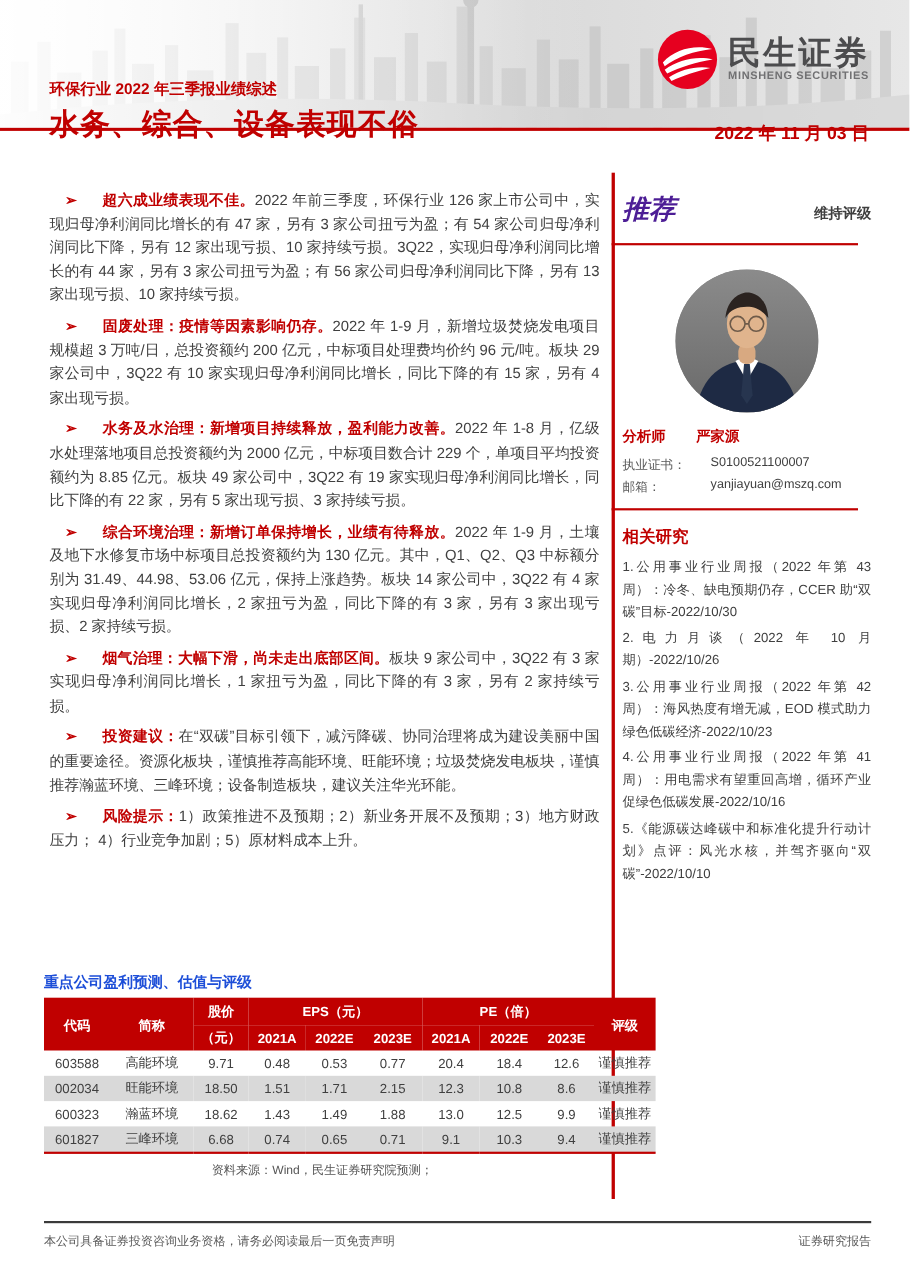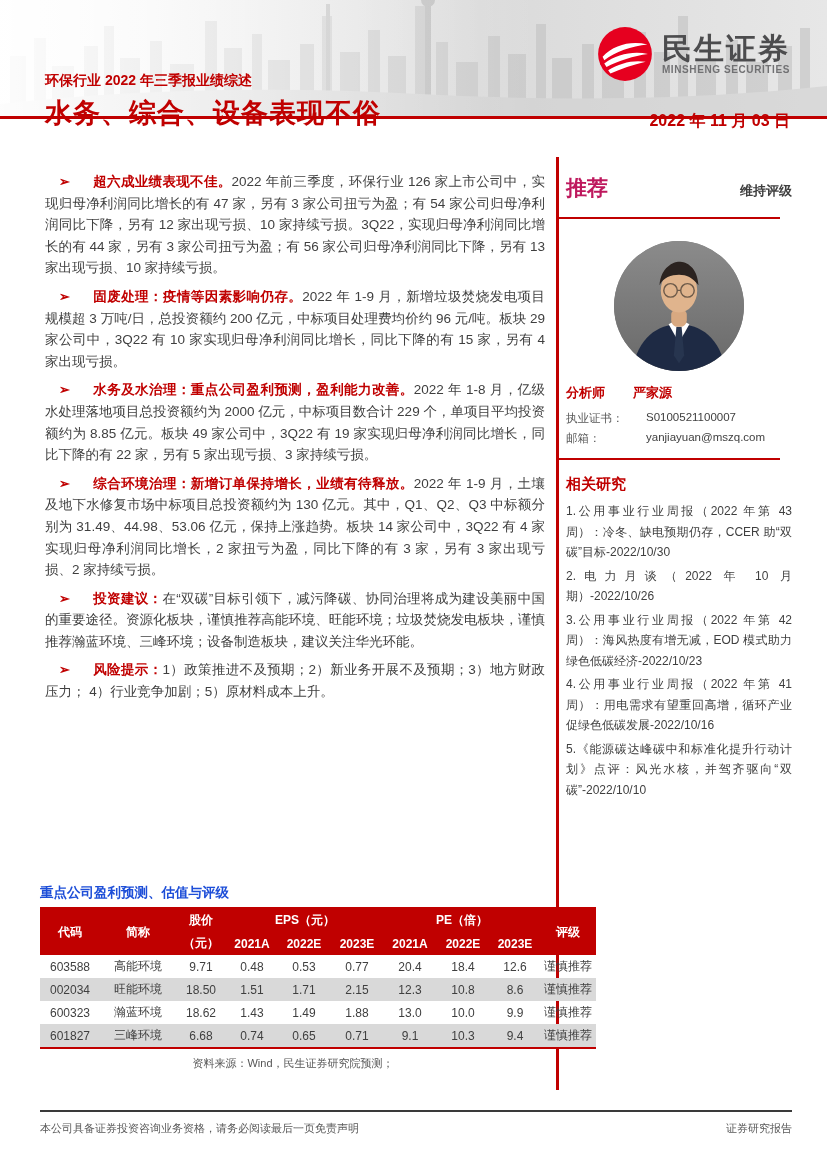--- a/index.html
+++ b/index.html
@@ -26,21 +26,21 @@
   .para { font-size:13.5px; line-height:21.6px; color:#3F3F3F; text-align:justify; margin-bottom:7px; text-indent:14px; }
   .para .arrow { color:#C00000; font-size:13px; margin-right:23px; font-weight:bold; }
   .para .lead { font-weight:bold; color:#C00000; }
 
   
   .vline { position:absolute; left:556px; top:157px; width:3px; height:933px; background:#C00000; }
 
   
   .main-right { position:absolute; left:566px; top:168px; width:226px; color:#3F3F3F; }
   .rating-row { display:flex; justify-content:space-between; align-items:baseline; padding-top:6px; }
-  .rating { font-size:21px; font-weight:bold; color:#be185d; }
+  .rating { font-size:24px; font-weight:bold; color:#4c1d95;font-style:italic; }
   .rating-note { font-size:13px; font-weight:bold; color:#3F3F3F; }
   .redline { height:2px; background:#C00000; margin-left:-10px; width:224px; }
   .redline.r1 { margin-top:15px; }
   .redline.r2 { margin-top:12px; }
   .avatar { width:130px; height:130px; border-radius:50%; overflow:hidden; margin:22px auto 13px auto; background:#7c7c7c; }
   .avatar svg { display:block; }
   .analyst-row { display:flex; gap:28px; font-size:13px; font-weight:bold; color:#C00000; margin:0 0 9px 0; }
   .info-row { display:flex; font-size:11.5px; margin-bottom:5px; }
   .info-label { width:80px; color:#595959; }
   .info-value { color:#3F3F3F; }
@@ -139,24 +139,27 @@
   </div>
 
   <div class="main-left">
     <div class="para">
       <span class="arrow">➢</span><span class="lead">超六成业绩表现不佳。</span><span>2022 年前三季度，环保行业 126 家上市公司中，实现归母净利润同比增长的有 47 家，另有 3 家公司扭亏为盈；有 54 家公司归母净利润同比下降，另有 12 家出现亏损、10 家持续亏损。3Q22，实现归母净利润同比增长的有 44 家，另有 3 家公司扭亏为盈；有 56 家公司归母净利润同比下降，另有 13 家出现亏损、10 家持续亏损。</span>
     </div>
     <div class="para">
       <span class="arrow">➢</span><span class="lead">固废处理：疫情等因素影响仍存。</span><span>2022 年 1-9 月，新增垃圾焚烧发电项目规模超 3 万吨/日，总投资额约 200 亿元，中标项目处理费均价约 96 元/吨。板块 29 家公司中，3Q22 有 10 家实现归母净利润同比增长，同比下降的有 15 家，另有 4 家出现亏损。</span>
     </div>
     <div class="para">
-      <span class="arrow">➢</span><span class="lead">水务及水治理：重点公司盈利预测，盈利能力改善。</span><span>2022 年 1-8 月，亿级水处理落地项目总投资额约为 2000 亿元，中标项目数合计 229 个，单项目平均投资额约为 8.85 亿元。板块 49 家公司中，3Q22 有 19 家实现归母净利润同比增长，同比下降的有 22 家，另有 5 家出现亏损、3 家持续亏损。</span>
+      <span class="arrow">➢</span><span class="lead">水务及水治理：新增项目持续释放，盈利能力改善。</span><span>2022 年 1-8 月，亿级水处理落地项目总投资额约为 2000 亿元，中标项目数合计 229 个，单项目平均投资额约为 8.85 亿元。板块 49 家公司中，3Q22 有 19 家实现归母净利润同比增长，同比下降的有 22 家，另有 5 家出现亏损、3 家持续亏损。</span>
     </div>
     <div class="para">
       <span class="arrow">➢</span><span class="lead">综合环境治理：新增订单保持增长，业绩有待释放。</span><span>2022 年 1-9 月，土壤及地下水修复市场中标项目总投资额约为 130 亿元。其中，Q1、Q2、Q3 中标额分别为 31.49、44.98、53.06 亿元，保持上涨趋势。板块 14 家公司中，3Q22 有 4 家实现归母净利润同比增长，2 家扭亏为盈，同比下降的有 3 家，另有 3 家出现亏损、2 家持续亏损。</span>
+    </div>
+    <div class="para">
+      <span class="arrow">➢</span><span class="lead">烟气治理：大幅下滑，尚未走出底部区间。</span><span>板块 9 家公司中，3Q22 有 3 家实现归母净利润同比增长，1 家扭亏为盈，同比下降的有 3 家，另有 2 家持续亏损。</span>
     </div>
     <div class="para">
       <span class="arrow">➢</span><span class="lead">投资建议：</span><span>在“双碳”目标引领下，减污降碳、协同治理将成为建设美丽中国的重要途径。资源化板块，谨慎推荐高能环境、旺能环境；垃圾焚烧发电板块，谨慎推荐瀚蓝环境、三峰环境；设备制造板块，建议关注华光环能。</span>
     </div>
     <div class="para">
       <span class="arrow">➢</span><span class="lead">风险提示：</span><span>1）政策推进不及预期；2）新业务开展不及预期；3）地方财政压力； 4）行业竞争加剧；5）原材料成本上升。</span>
     </div>
   </div>
 
   <div class="vline"></div>
@@ -271,21 +274,21 @@
           <td class="cell-rating">谨慎推荐</td>
         </tr>
         <tr>
           <td class="cell-code">600323</td>
           <td class="cell-name">瀚蓝环境</td>
           <td>18.62</td>
           <td>1.43</td>
           <td>1.49</td>
           <td>1.88</td>
           <td>13.0</td>
-          <td>10.0</td>
+          <td>12.5</td>
           <td>9.9</td>
           <td class="cell-rating">谨慎推荐</td>
         </tr>
         <tr>
           <td class="cell-code">601827</td>
           <td class="cell-name">三峰环境</td>
           <td>6.68</td>
           <td>0.74</td>
           <td>0.65</td>
           <td>0.71</td>

